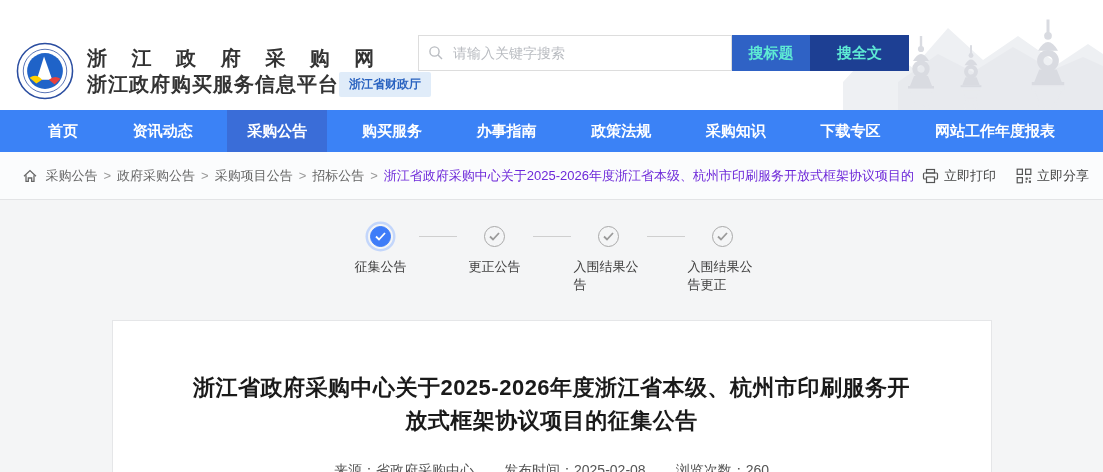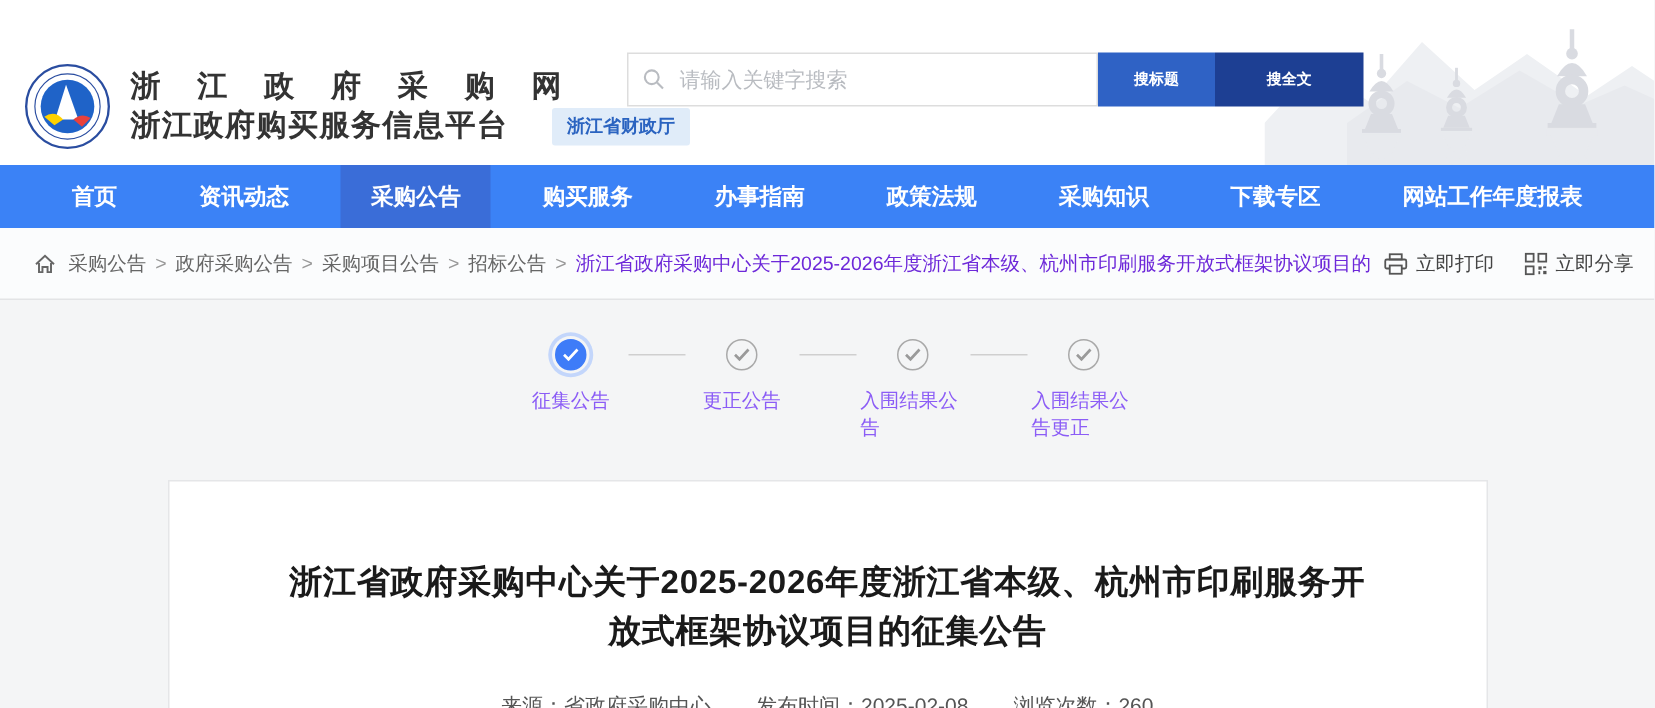--- a/index.html
+++ b/index.html
@@ -7,34 +7,34 @@
   body {
     font-family:"Liberation Sans","DejaVu Sans",sans-serif;
     background:#f4f5f6; color:#333; position:relative;
   }
 
   
   .header { position:relative; height:110px; background:#fff; overflow:hidden; }
   .watermark { position:absolute; right:0; top:0; pointer-events:none; }
   .brand { position:absolute; left:16px; top:42px; display:flex; align-items:center; gap:13px; z-index:2; }
   .brand-text .l1 { font-size:20px; font-weight:bold; color:#333; letter-spacing:9.5px; white-space:nowrap; line-height:26px; }
-  .brand-row2 { display:flex; align-items:flex-end; gap:29px; }
+  .brand-row2 { display:flex; align-items:flex-end; gap:0; }
   .brand-text .l2 { font-size:20px; font-weight:bold; color:#333; letter-spacing:1px; white-space:nowrap; line-height:26px; }
   .badge { background:#e0ecf9; color:#2a63c0; font-size:12px; font-weight:bold; padding:4px 10px; border-radius:2px; white-space:nowrap; }
 
   .search { position:absolute; left:418px; top:35px; display:flex; z-index:5; }
   .search-box { position:relative; width:314px; height:36px; }
   .search-box input {
     width:100%; height:36px; border:1px solid #ddd; background:#fff;
     padding:0 22px 0 34px; font-size:14px; color:#4c1d95; outline:none;
     font-family:inherit;
   }
   .search-box input::placeholder { color:#b9bcc1; }
   .search-box .mag { position:absolute; left:10px; top:10px; }
-  .search-btn { height:36px; border:none; color:#ffffff; font-size:10px; font-weight:600; cursor:pointer; font-family:inherit; }
+  .search-btn { height:36px; border:none; color:#5eead4; font-size:15px; font-weight:600; cursor:pointer; font-family:inherit; }
   .btn-title { width:78px; background:#2f62c5; }
   .btn-full  { width:99px; background:#1d3f93; }
 
   
   .nav { height:42px; background:#3b82f6; display:flex; justify-content:space-between; align-items:stretch; padding:0 28px; position:relative; z-index:4; }
   .nav-item { display:flex; align-items:center; padding:0 20px; color:#fff; font-size:15px; font-weight:bold; white-space:nowrap; cursor:pointer; }
   .nav-item.active { background:#3a6dd8; }
 
   
   .crumbs { height:48px; background:#fbfcfd; border-bottom:1px solid #e3e4e6; display:flex; align-items:center; padding:0 14px 0 30px; font-size:13px; color:#666; white-space:nowrap;justify-content:flex-end; }
@@ -44,21 +44,21 @@
   .crumb-current { color:#6d28d9; }
   .crumb-action { display:flex; align-items:center; gap:5px; color:#444; cursor:pointer; margin-left:8px; }
   .crumb-action + .crumb-action { margin-left:20px; }
 
   
   .stepper { padding-top:26px; display:flex; justify-content:center; align-items:flex-start; }
   .step { width:76px; display:flex; flex-direction:column; align-items:center; cursor:pointer; }
   .step-dot { width:21px; height:21px; border-radius:50%; border:1px solid #a9a9a9; display:flex; align-items:center; justify-content:center; background:transparent; }
   .step-dot svg { display:block; }
   .step.active .step-dot { background:#3e7cf8; border-color:#3e7cf8; box-shadow:0 0 0 2px #f4f5f6, 0 0 0 4.5px #c3d6fb; }
-  .step-label { margin-top:11px; font-size:13px; color:#8b5cf6; line-height:18px; text-align:left; max-width:70px; }
+  .step-label { margin-top:11px; font-size:13px; color:#404040; line-height:18px; text-align:left; max-width:70px; }
   .step-line { width:38px; border-top:1px solid #cfcfcf; margin-top:10px; }
 
   
   .card { width:880px; margin:26px auto 0; background:#fff; border:1px solid #e5e6e8; height:220px; padding-top:50px; }
   .article-title { font-size:22px; font-weight:bold; color:#1a1a1a; text-align:center; line-height:33px; max-width:730px; margin:0 auto; letter-spacing:0.5px; }
   .article-meta { margin-top:25px; display:flex; justify-content:center; gap:30px; font-size:14px; color:#555; }
 </style>
 </head>
 <body>
 

